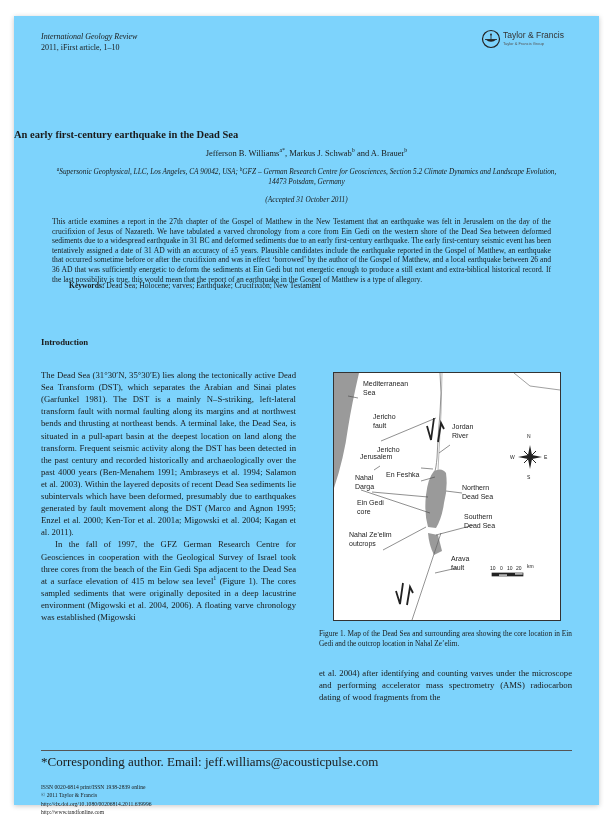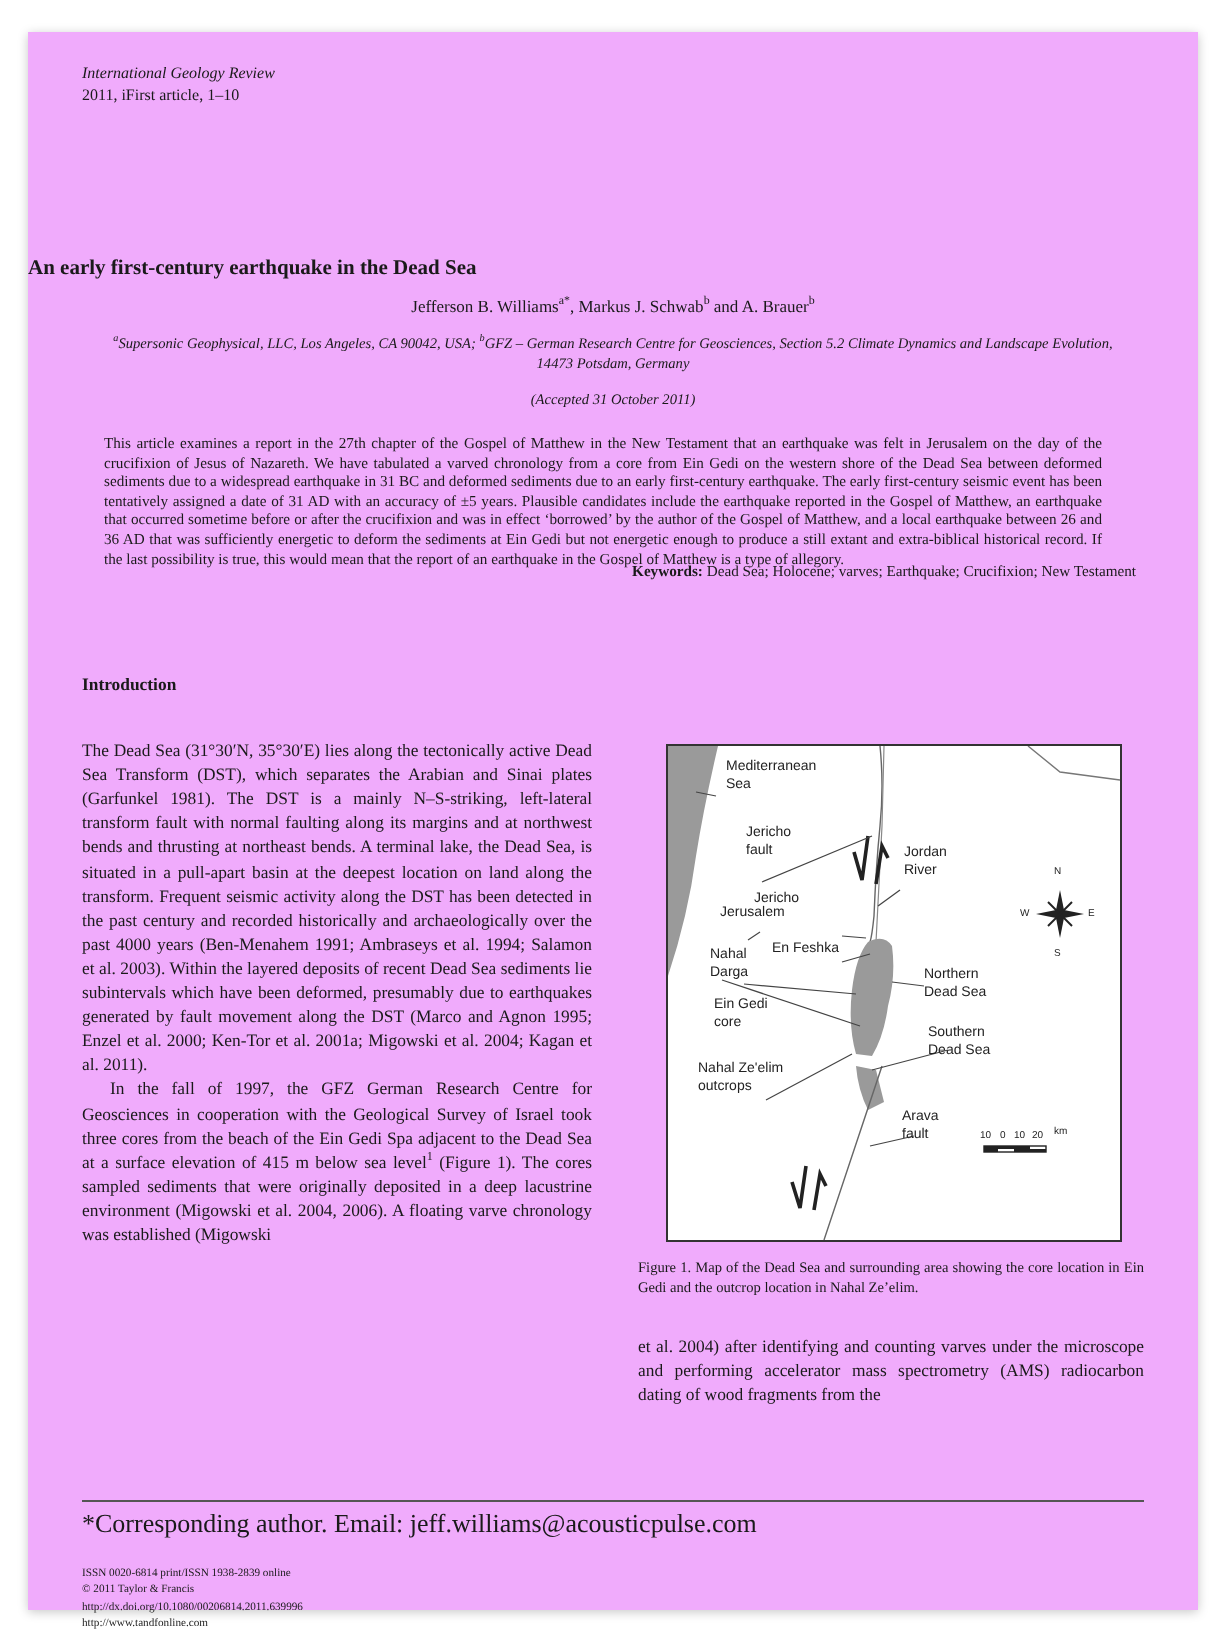--- a/index.html
+++ b/index.html
@@ -2,36 +2,36 @@
 <html><head>
 <meta charset="utf-8">
 <style>
   html, body { margin: 0; padding: 0; }
   body {
     width: 613px; height: 817px; background: #ffffff; position: relative; overflow: hidden;
     font-family: "Liberation Serif", "DejaVu Serif", serif; color: #1a1a1a;
   }
   .page {
     position: absolute; left: 14px; top: 16px; width: 585px; height: 789px;
-    background: #f0abfc; box-shadow: 0 1px 5px rgba(0,0,0,0.22);
+    background: #7dd3fc; box-shadow: 0 1px 5px rgba(0,0,0,0.22);
   }
   .journal { position: absolute; left: 27px; top: 15px; font-size: 8px; line-height: 11px; }
   .journal .jname { font-style: italic; }
   .tf-logo { position: absolute; left: 467px; top: 13px; width: 110px; height: 26px; }
   .tf-logo svg { position: absolute; left: 0; top: 0; }
   .tf-name { position: absolute; left: 22px; top: 1px; font-family: "Liberation Sans", sans-serif; font-size: 8.5px; color: #333; white-space: nowrap; }
   .tf-group { position: absolute; left: 22px; top: 12px; font-family: "Liberation Sans", sans-serif; font-size: 4px; color: #555; white-space: nowrap; }
 
   .title { position: absolute; left: 0; width: 585px; top: 113px; font-weight: bold; font-size: 10.5px; }
   .authors { position: absolute; left: 0; width: 585px; top: 132px; text-align: center; font-size: 8.5px; }
   .affil { position: absolute; left: 40px; width: 505px; top: 151px; text-align: center; font-size: 7.3px; font-style: italic; line-height: 9.5px; }
   .accepted { position: absolute; left: 0; width: 585px; top: 179px; text-align: center; font-size: 7.3px; font-style: italic; }
 
   .abstract { position: absolute; left: 38px; width: 499px; top: 201px; font-size: 7.6px; line-height: 9.6px; text-align: justify; }
-  .keywords { position: absolute; left: 55px; width: 499px; top: 265px; font-size: 7.6px; text-align: right; }
+  .keywords { position: absolute; left: 55px; width: 499px; top: 265px; font-size: 7.6px; }
   .keywords b { font-weight: bold; }
 
   .col-left { position: absolute; left: 27px; width: 255px; top: 320px; font-size: 8.7px; line-height: 12.1px; text-align: justify; }
   .h-intro { font-weight: bold; font-size: 8.7px; margin-bottom: 21px; }
   .h-sub { font-weight: bold; font-style: italic; font-size: 8.7px; margin-bottom: 1px; }
   .col-left p { margin: 0; }
   .col-left p.indent { text-indent: 14px; }
 
   .map-box { position: absolute; left: 319px; top: 356px; width: 226px; height: 247px; border: 1px solid #333; background: #fff; overflow: hidden; }
   .map-box svg { position: absolute; left: 0; top: 0; }
@@ -48,20 +48,31 @@
 </head>
 <body>
 
 <div class="page">
 
   <div class="journal">
     <div class="jname">International Geology Review</div>
     <div>2011, iFirst article, 1–10</div>
   </div>
 
+  <div class="tf-logo">
+    <svg width="20" height="20" viewBox="0 0 20 20">
+      <circle cx="10" cy="10" r="8.5" fill="none" stroke="#222" stroke-width="1.2"></circle>
+      <path d="M4.5 10.5 Q10 15 15.5 10.5 Z" fill="#222"></path>
+      <line x1="4" y1="10.5" x2="16" y2="10.5" stroke="#222" stroke-width="0.8"></line>
+      <line x1="10" y1="6" x2="10" y2="10" stroke="#222" stroke-width="0.8"></line>
+      <circle cx="10" cy="5.5" r="0.9" fill="#222"></circle>
+    </svg>
+    <div class="tf-name">Taylor &amp; Francis</div>
+    <div class="tf-group">Taylor &amp; Francis Group</div>
+  </div>
 
   <div class="title">An early first-century earthquake in the Dead Sea</div>
 
   <div class="authors">
     <span>Jefferson B. Williams</span><sup>a*</sup><span>, </span><span>Markus J. Schwab</span><sup>b</sup><span> and </span><span>A. Brauer</span><sup>b</sup>
   </div>
 
   <div class="affil">
     <sup>a</sup><span>Supersonic Geophysical, LLC, Los Angeles, CA 90042, USA; </span><sup>b</sup><span>GFZ – German Research Centre for Geosciences, Section 5.2 Climate Dynamics and Landscape Evolution, 14473 Potsdam, Germany</span>
   </div>

